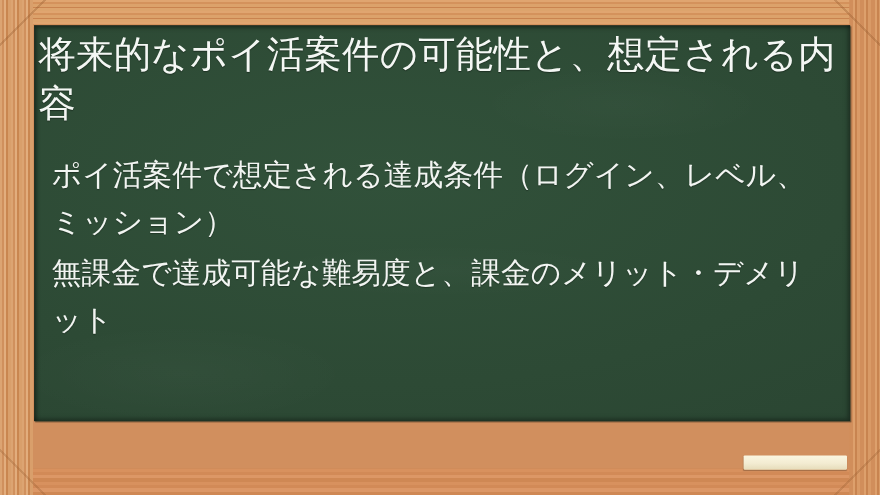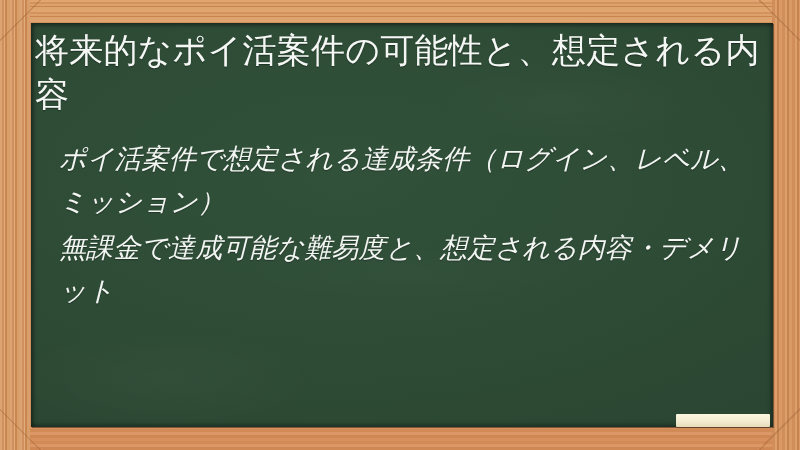--- a/index.html
+++ b/index.html
@@ -97,21 +97,21 @@
     background: linear-gradient(45deg, transparent 0 47%, rgba(150,92,47,0.3) 47% 50%, transparent 50%); }
   .miter-br { right: 0; bottom: 0;
     background: linear-gradient(315deg, transparent 0 47%, rgba(150,92,47,0.3) 47% 50%, transparent 50%); }
 
   
   .board {
     position: absolute;
     left: 31px;
     top: 23px;
     width: 742px;
-    height: 404px;
+    height: 360px;
     background:
       radial-gradient(ellipse 120% 110% at 42% 38%, #31513a 0%, #2d4a35 48%, #284230 100%);
     box-shadow:
       inset 2px 2px 4px rgba(0,0,0,0.45),
       inset -2px -2px 5px rgba(0,0,0,0.35),
       1px 1px 0 rgba(0,0,0,0.4);
     overflow: hidden;
   }
 
   
@@ -152,23 +152,22 @@
     list-style: none;
   }
 
   .bullet-item {
     color: #f2f5f2;
     font-size: 27px;
     font-weight: 400;
     line-height: 1.58;
     letter-spacing: 0.1px;
     margin: 0 0 4px 0;
-    padding: 0 6px 0 26px;
+    padding: 0 6px 0 14px;
     text-shadow: 0 1px 1px rgba(0,0,0,0.3);
-    font-style: italic;
   }
 
   
   .chalk-piece {
     position: absolute;
     left: 676px;
     top: 414px;
     width: 94px;
     height: 13px;
     background: linear-gradient(to bottom, #fbf6e0 0%, #f3ecd2 55%, #e6dcba 100%);
@@ -194,21 +193,21 @@
 
   <div class="board">
     <div class="board-dust"></div>
 
     <div class="content">
 
       <h1 class="slide-title">将来的なポイ活案件の可能性と、想定される内容</h1>
 
       <ul class="bullet-list">
         <li class="bullet-item">ポイ活案件で想定される達成条件（ログイン、レベル、ミッション）</li>
-        <li class="bullet-item">無課金で達成可能な難易度と、想定される内容・デメリット</li>
+        <li class="bullet-item">無課金で達成可能な難易度と、課金のメリット・デメリット</li>
       </ul>
 
     </div>
   </div>
 
   <div class="chalk-piece"></div>
 
 </div>
 
 </body></html>

